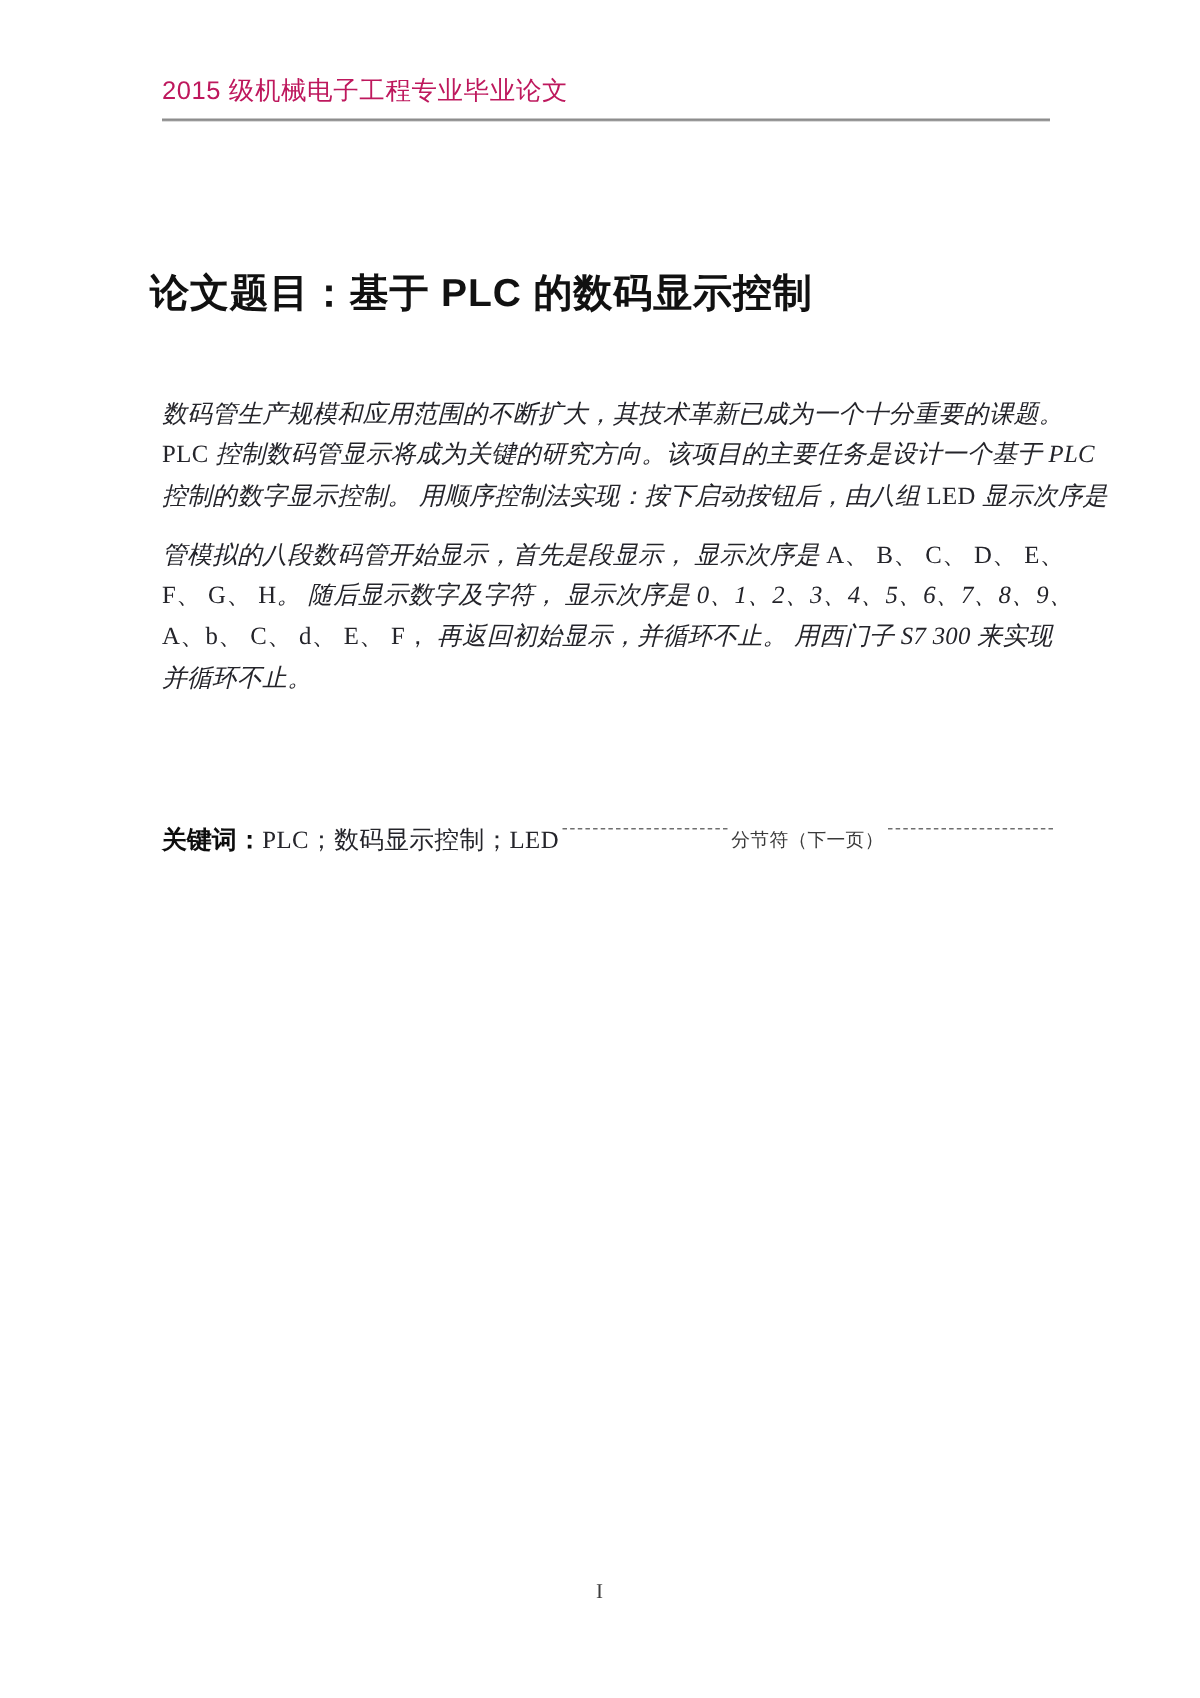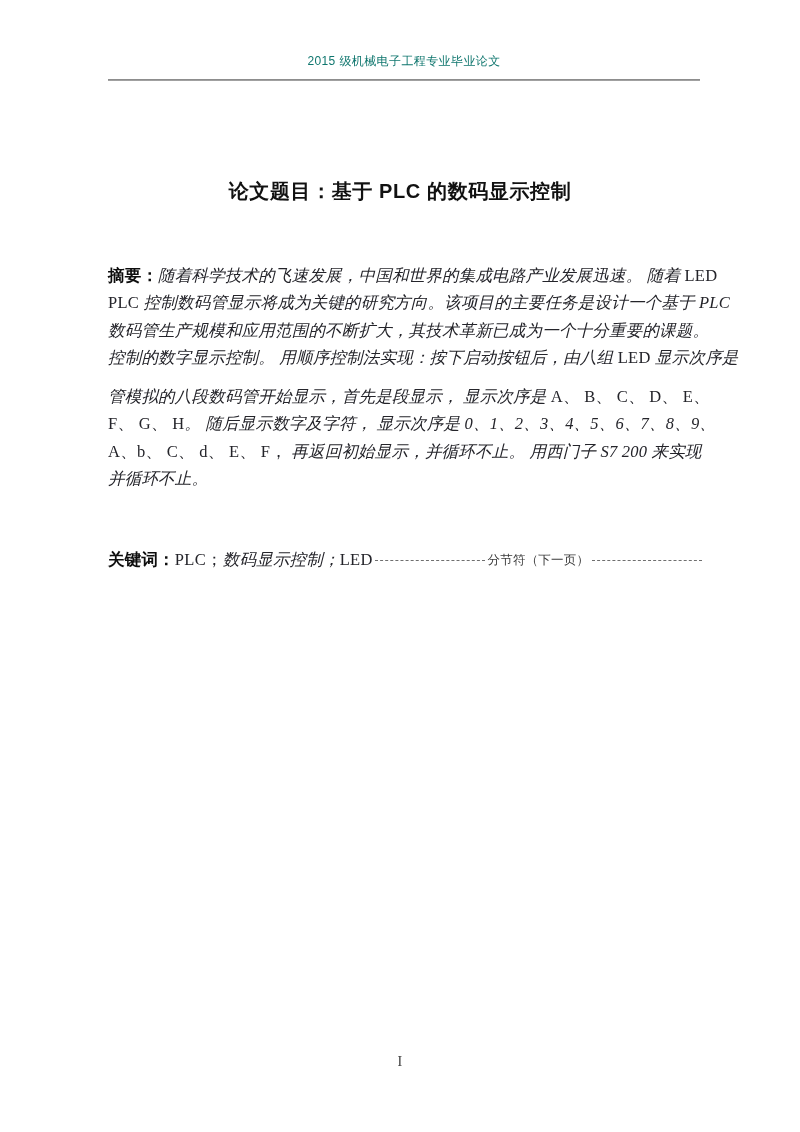--- a/index.html
+++ b/index.html
@@ -23,44 +23,43 @@
   }
 
   
   .header-block {
     position: absolute;
     left: 108px;
     top: 50px;
     width: 592px;
   }
   .header-title {
-    text-align: center;
-    font-family: "Liberation Sans", "DejaVu Sans", sans-serif;
-    font-size: 12px;
+    font-family: "Liberation Sans", "DejaVu Sans", sans-serif;
+    font-size: 17px;
     letter-spacing: 0.4px;
-    color: #0f766e;
+    color: #be185d;
     line-height: 22px;
     white-space: nowrap;
   }
   .header-rule {
     margin-top: 7px;
     height: 2px;
     background: linear-gradient(to bottom, #8d8d8d 0%, #8d8d8d 55%, #b9b9b9 100%);
   }
 
   
   .doc-title {
     position: absolute;
     left: 100px;
     top: 178px;
     width: 600px;
-    text-align: center;
+    text-align: left;
     font-family: "Liberation Sans", "DejaVu Sans", sans-serif;
     font-weight: bold;
-    font-size: 20px;
+    font-size: 26px;
     letter-spacing: 0.6px;
     color: #111111;
     white-space: nowrap;
   }
 
   
   .abstract {
     position: absolute;
     left: 108px;
     top: 262px;
@@ -116,27 +115,26 @@
     font-size: 16.5px;
     white-space: nowrap;
     color: #24242a;
     font-family: "Liberation Serif", "DejaVu Serif", serif;
   }
   .kw-text .kw-lat {
     font-style: normal;
     letter-spacing: 0.3px;
   }
   .kw-text .kw-cjk {
-    font-style: italic;
     letter-spacing: 0.2px;
   }
   .break-marker {
     flex: 1;
     display: flex;
-    align-items: center;
+    align-items: flex-start;
     margin-left: 2px;
     min-width: 0;
   }
   .dash-left, .dash-right {
     flex: 1;
     border-top: 1px dashed #6f6f6f;
     height: 0;
     min-width: 10px;
   }
   .dash-left { margin-right: 3px; }
@@ -171,46 +169,43 @@
 
   <div class="header-block">
     <div class="header-title">2015 级机械电子工程专业毕业论文</div>
     <div class="header-rule"></div>
   </div>
 
   <div class="doc-title">论文题目：基于 PLC 的数码显示控制</div>
 
   <div class="abstract">
 
-    <div class="ab-line j0">
-      <span class="lbl">摘要：</span><span class="cjk">随着科学技术的飞速发展，中国和世界的集成电路产业发展迅速。 随着 </span><span class="lat">LED</span>
+
+    <div class="ab-line j1">
+      <span class="cjk">数码管生产规模和应用范围的不断扩大，其技术革新已成为一个十分重要的课题。</span>
     </div>
 
     <div class="ab-line j2">
       <span class="lat">PLC </span><span class="cjk">控制数码管显示将成为关键的研究方向。该项目的主要任务是设计一个基于 PLC</span>
     </div>
 
-    <div class="ab-line j1">
-      <span class="cjk">数码管生产规模和应用范围的不断扩大，其技术革新已成为一个十分重要的课题。</span>
-    </div>
-
     <div class="ab-line j3">
       <span class="cjk">控制的数字显示控制。 用顺序控制法实现：按下启动按钮后，由八组 </span><span class="lat">LED </span><span class="cjk">显示次序是</span>
     </div>
 
     <div class="ab-line j4">
       <span class="cjk">管模拟的八段数码管开始显示，首先是段显示， 显示次序是 </span><span class="lat">A、 B、 C、 D、 E、</span>
     </div>
 
     <div class="ab-line j5">
       <span class="lat">F、 G、 H</span><span class="cjk">。 随后显示数字及字符， 显示次序是 0、1、2、3、4、5、6、7、8、9、</span>
     </div>
 
     <div class="ab-line j6">
-      <span class="lat">A、b、 C、 d、 E、 F，</span><span class="cjk"> 再返回初始显示，并循环不止。 用西门子 S7 200 来实现</span>
+      <span class="lat">A、b、 C、 d、 E、 F，</span><span class="cjk"> 再返回初始显示，并循环不止。 用西门子 S7 300 来实现</span>
     </div>
 
     <div class="ab-line j7">
       <span class="cjk">并循环不止。</span>
     </div>
 
   </div>
 
   <div class="keywords-row">
     <div class="kw-text">

